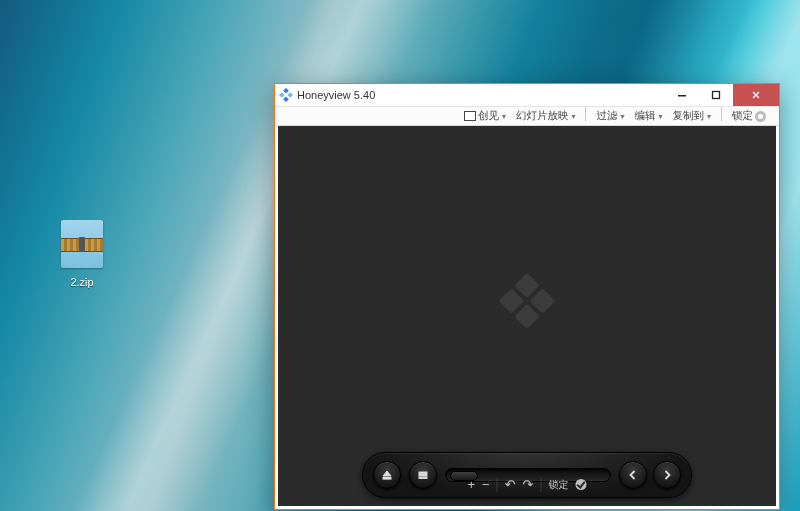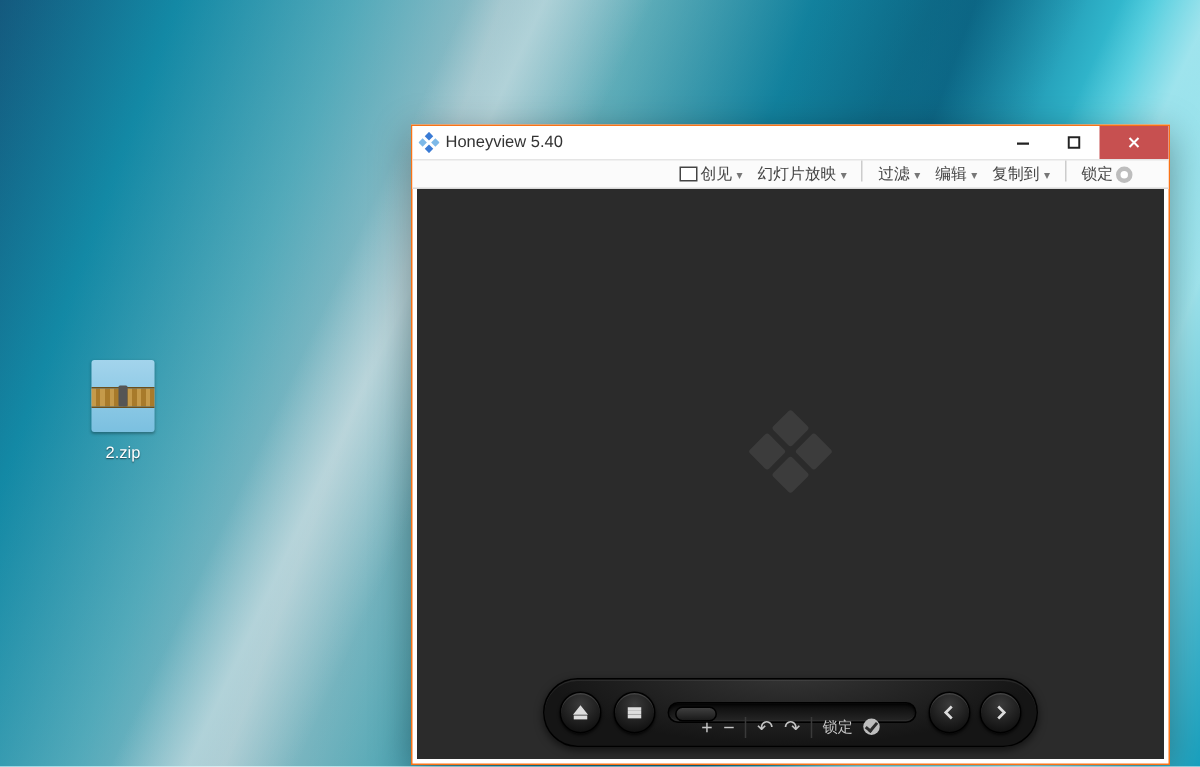--- a/index.html
+++ b/index.html
@@ -11,21 +11,21 @@
   body::before{
     content:""; position:absolute; inset:0;
     background:
       linear-gradient(115deg, rgba(255,255,255,0) 30%, rgba(255,255,255,.35) 35%, rgba(255,255,255,0) 42%),
       linear-gradient(115deg, rgba(0,40,60,.25) 60%, rgba(0,40,60,0) 70%),
       linear-gradient(115deg, rgba(255,255,255,0) 72%, rgba(255,255,255,.4) 78%, rgba(255,255,255,0) 86%);
     pointer-events:none;
   }
 
   
-  .desk-icon { position:absolute; left:52px; top:220px; width:60px; text-align:center; cursor:pointer;margin-top:20px; }
+  .desk-icon { position:absolute; left:52px; top:220px; width:60px; text-align:center; cursor:pointer; }
   .desk-icon .zip {
     width:42px; height:48px; margin:0 auto 4px;
     background: linear-gradient(#a3d4ec,#7bc0e0);
     border-radius:2px; position:relative;
     box-shadow: 0 1px 2px rgba(0,0,0,.3);
   }
   .desk-icon .zip::before{
     content:""; position:absolute; left:0; right:0; top:18px; height:12px;
     background: repeating-linear-gradient(90deg,#c59a4a 0 3px,#a87a2a 3px 6px);
     border-top:1px solid #6b4e1a; border-bottom:1px solid #6b4e1a;
@@ -46,21 +46,21 @@
   .titlebar{ height:22px; display:flex; align-items:center; padding:0 0 0 4px; background:#fff; }
   .app-ico{ width:14px; height:14px; margin-right:4px; position:relative; }
   .app-ico svg{ width:14px; height:14px; display:block; }
   .title{ font-size:11px; color:#333; flex:1; }
   .wctrls{ display:flex; height:22px; }
   .wbtn{ width:34px; height:22px; display:flex; align-items:center; justify-content:center; font-size:11px; color:#222; background:#fff; }
   .wbtn.close{ background:#c75050; color:#fff; width:46px; }
   .wbtn svg{ width:10px; height:10px; }
 
   .menubar{ height:20px; background:#fbfbfb; border-top:1px solid #e5e5e5; border-bottom:1px solid #d8d8d8;
-    display:flex; justify-content:flex-end; padding:0 20px; gap:2px; }
+    display:flex; justify-content:flex-end; padding:0 9px; gap:2px; }
   .mitem{ display:flex; align-items:center; gap:2px; font-size:10.5px; color:#444; padding:0 4px; height:18px; cursor:pointer; }
   .dd{ font-size:8px; color:#777; margin-left:1px; }
   .sep{ width:1px; height:14px; background:#ccc; margin:0 4px; }
   .mono-ico{ width:12px; height:10px; border:1px solid #444; background:#fff; }
   .gear{ width:11px; height:11px; border-radius:50%; background:#bdbdbd; position:relative; display:inline-block; }
   .gear::after{ content:""; position:absolute; inset:3px; border-radius:50%; background:#fff; }
 
   .content{ position:absolute; left:3px; right:3px; top:42px; bottom:3px; background:#2b2b2b; }
 
   

